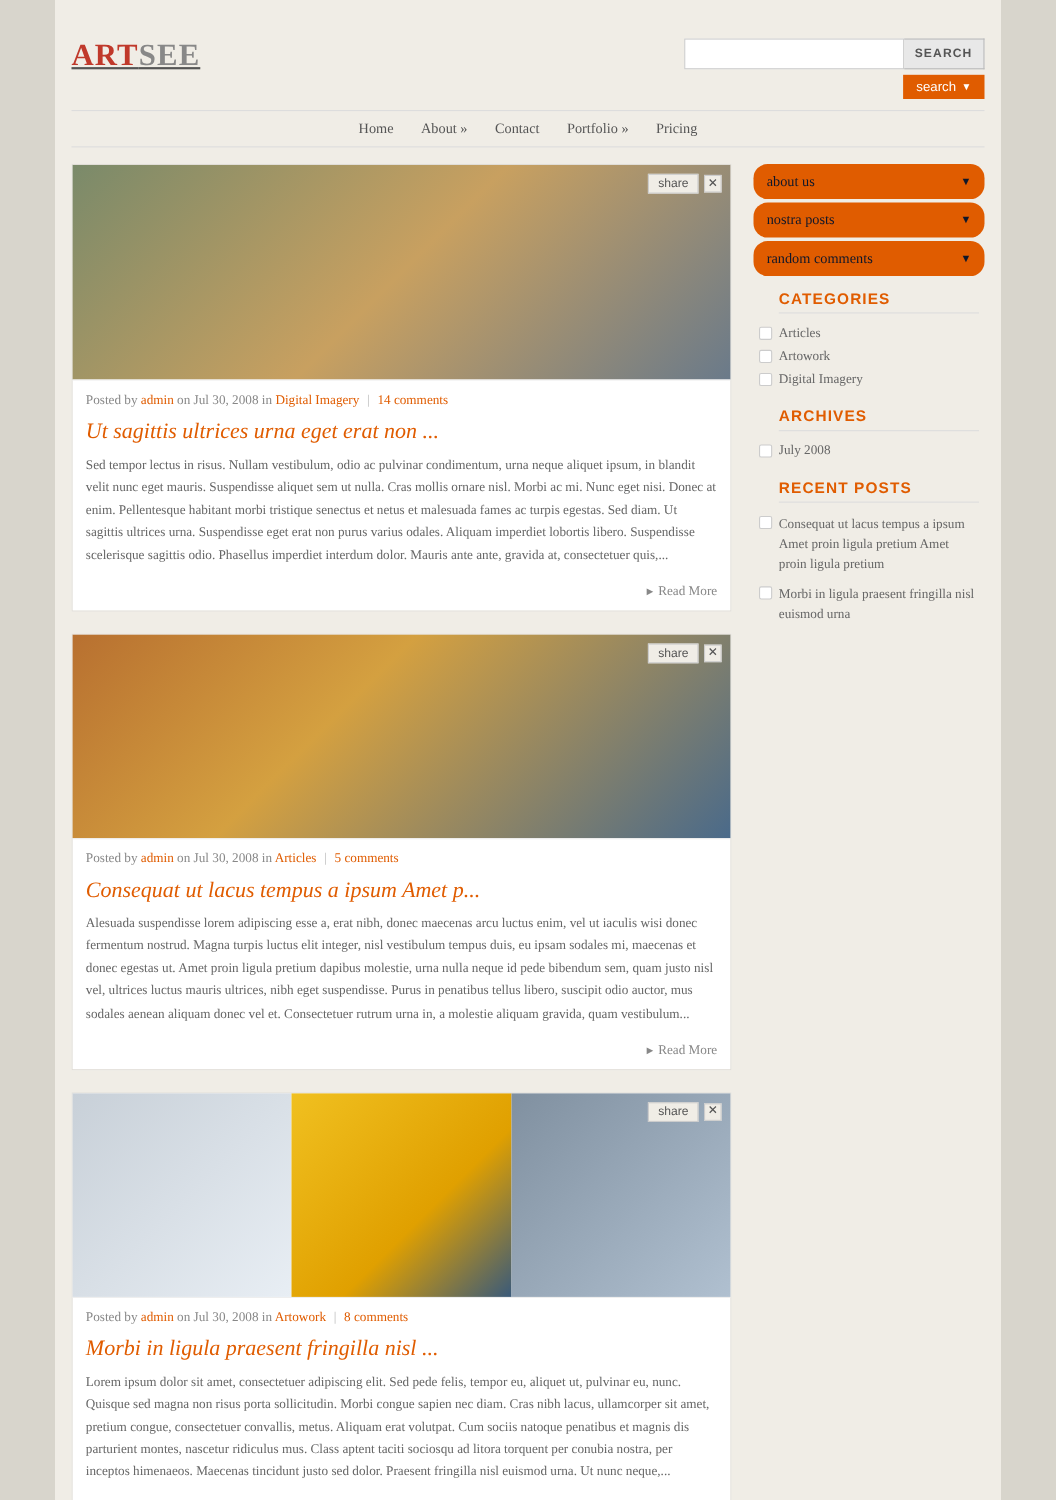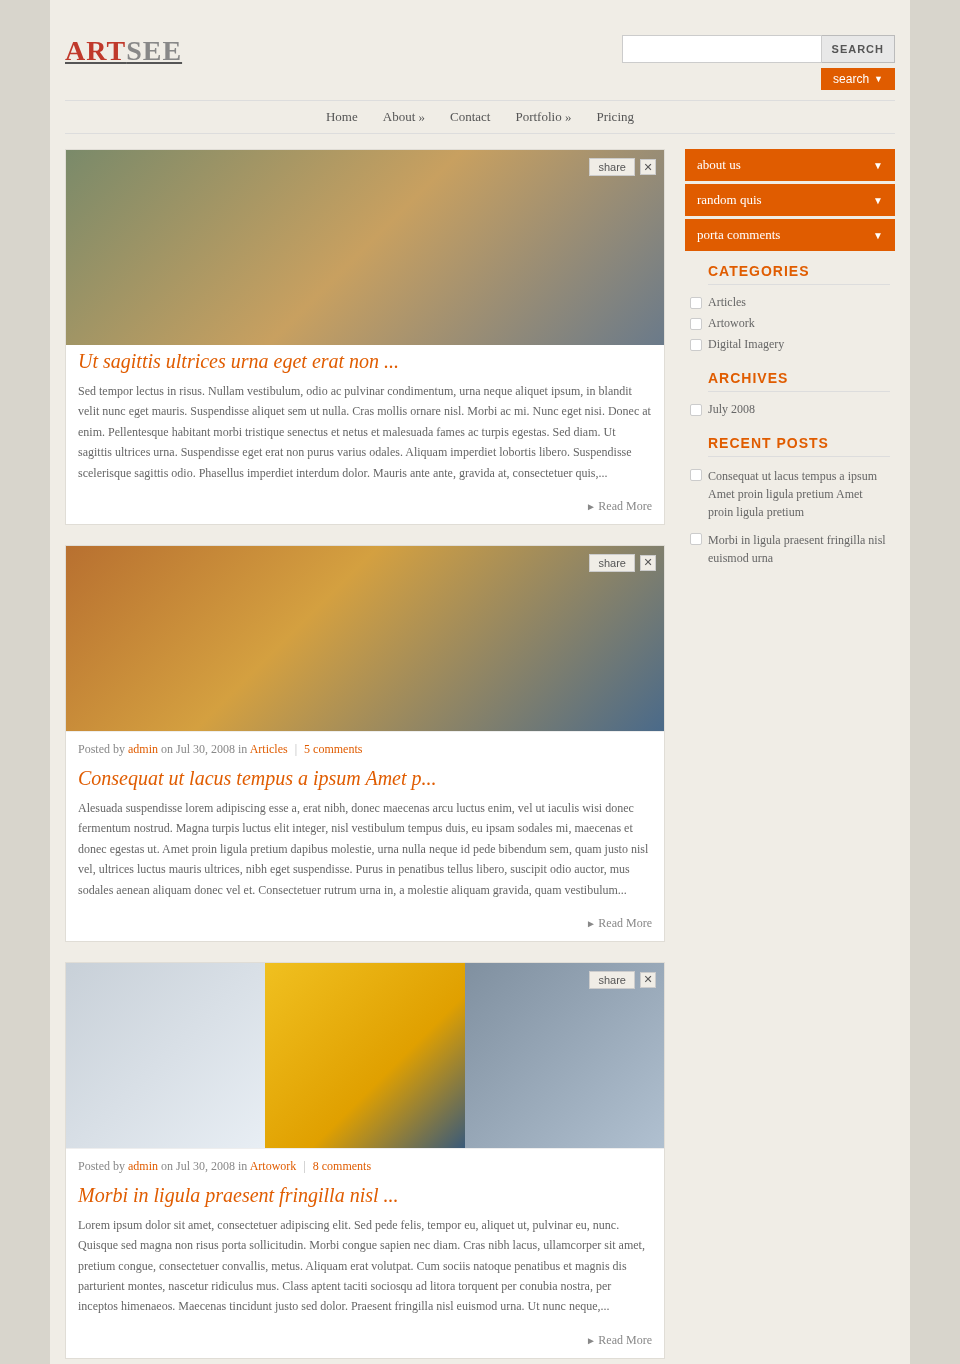--- a/index.html
+++ b/index.html
@@ -51,21 +51,21 @@
     
     .post-body { padding: 0 12px 10px; font-size: 12px; line-height: 1.7; color: #666; }
     
     .read-more { text-align: right; padding: 5px 12px 10px; }
     .read-more a { color: #888; font-size: 12px; text-decoration: none; }
     .read-more a::before { content: '► '; font-size: 10px; }
     
     
     .sidebar { width: 210px; flex-shrink: 0; }
     
-    .sidebar-btn { display: flex; justify-content: space-between; align-items: center; background: #e05c00; color: #ffffff; padding: 8px 12px; margin-bottom: 3px; cursor: pointer; font-size: 13px; }
+    .sidebar-btn { display: flex; justify-content: space-between; align-items: center; background: #e05c00; color: #0f172a; padding: 8px 12px; margin-bottom: 3px; cursor: pointer; font-size: 13px; border-radius: 13px; }
     .sidebar-btn .arrow { font-size: 10px; }
     
     .sidebar-section { margin-bottom: 18px; padding: 0 5px; }
     .sidebar-section h3 { color: #e05c00; font-size: 14px; font-weight: bold; letter-spacing: 1px; text-transform: uppercase; margin-bottom: 10px; font-family: Arial, sans-serif; border-bottom: 1px solid #ddd; padding-bottom: 5px; margin-left: 18px; }
     
     .sidebar-list { list-style: none; }
     .sidebar-list li { display: flex; align-items: center; gap: 6px; margin-bottom: 6px; font-size: 12px; color: #666; }
     .sidebar-list li::before { content: ''; width: 10px; height: 10px; border: 1px solid #ccc; border-radius: 2px; flex-shrink: 0; background: #fff; }
     .sidebar-list li a { color: #666; text-decoration: none; }
     
@@ -105,20 +105,28 @@
   <div class="main-layout">
 
     <div class="content">
 
       <div class="post">
         <div class="post-actions">
           <button class="share-btn">share</button>
           <button class="close-btn">✕</button>
         </div>
         <div class="post-image-placeholder"></div>
+        <div class="post-meta">
+          <span>Posted by</span>
+          <a href="#">admin</a>
+          <span>on Jul 30, 2008 in</span>
+          <a href="#">Digital Imagery</a>
+          <span class="sep">|</span>
+          <a href="#">14 comments</a>
+        </div>
         <div class="post-title">
           <a href="#">Ut sagittis ultrices urna eget erat non ...</a>
         </div>
         <div class="post-body">Sed tempor lectus in risus. Nullam vestibulum, odio ac pulvinar condimentum, urna neque aliquet ipsum, in blandit velit nunc eget mauris. Suspendisse aliquet sem ut nulla. Cras mollis ornare nisl. Morbi ac mi. Nunc eget nisi. Donec at enim. Pellentesque habitant morbi tristique senectus et netus et malesuada fames ac turpis egestas. Sed diam. Ut sagittis ultrices urna. Suspendisse eget erat non purus varius odales. Aliquam imperdiet lobortis libero. Suspendisse scelerisque sagittis odio. Phasellus imperdiet interdum dolor. Mauris ante ante, gravida at, consectetuer quis,...</div>
         <div class="read-more">
           <a href="#">Read More</a>
         </div>
       </div>
 
       <div class="post">
@@ -174,25 +182,25 @@
     </div>
 
     <div class="sidebar">
 
       <div class="sidebar-top">
         <div class="sidebar-btn">
           <span>about us</span>
           <span class="arrow">▼</span>
         </div>
         <div class="sidebar-btn">
-          <span>random quis</span>
+          <span>nostra posts</span>
           <span class="arrow">▼</span>
         </div>
         <div class="sidebar-btn">
-          <span>porta comments</span>
+          <span>random comments</span>
           <span class="arrow">▼</span>
         </div>
       </div>
 
       <div class="sidebar-section">
         <h3>CATEGORIES</h3>
         <ul class="sidebar-list">
           <li>
               <a href="#">Articles</a>
             </li>

